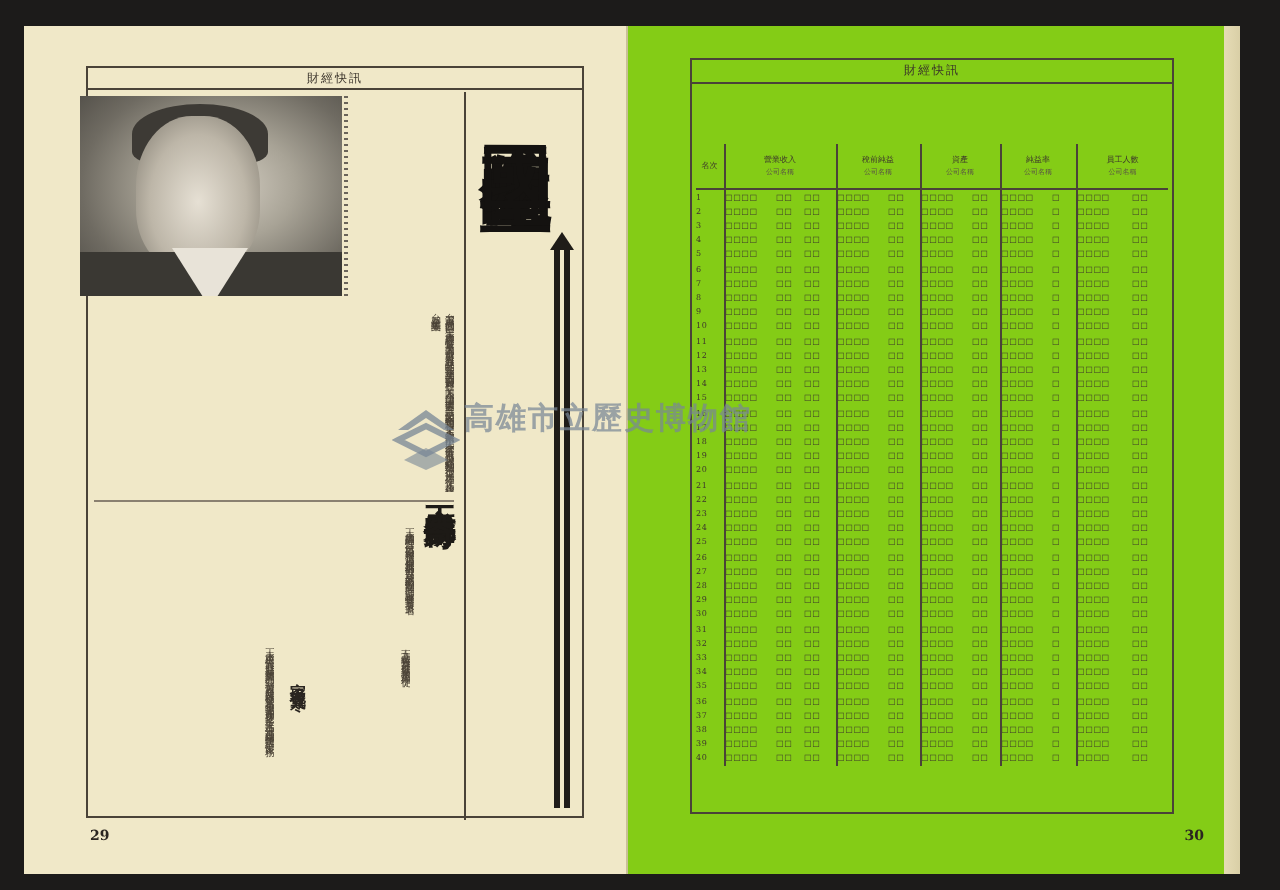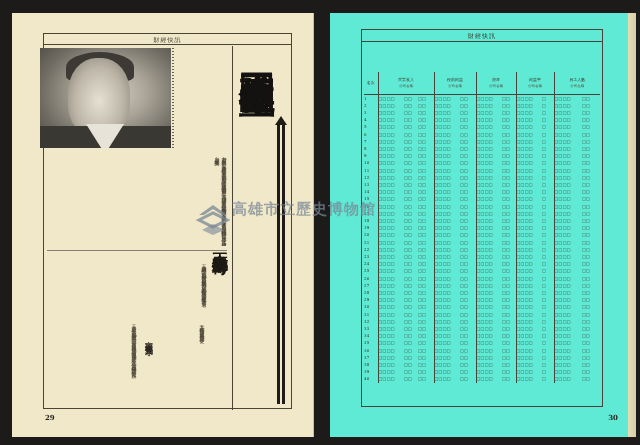--- a/index.html
+++ b/index.html
@@ -2,21 +2,21 @@
 <html><head>
 <meta charset="utf-8">
 <style>
   * { box-sizing: border-box; margin: 0; padding: 0; }
   html, body { width: 640px; height: 445px; overflow: hidden; background: #1c1b1a; }
   body { position: relative; font-family: "DejaVu Serif", serif; color: #2a2520; }
 
   .spread { position: absolute; left: 12px; top: 13px; width: 608px; height: 352px; }
   .page { position: absolute; top: 0; height: 424px; background: #f0e8c8; }
   .page.left { left: 0; width: 302px; border-right: 1px solid #c9bf98; }
-  .page.right { left: 318px; width: 306px; background: #5eead4; text-decoration: underline; }
+  .page.right { left: 302px; width: 306px; background: #84cc16; text-decoration: underline; }
   .page.right::after { content: ""; position: absolute; right: 0; top: 0; width: 8px; height: 100%;
     background: linear-gradient(to right, #e6dcb6, #d9cfa6); }
 
   
   .lp-frame { position: absolute; left: 31px; top: 20px; width: 249px; height: 376px; border: 1px solid #4a4338; }
   .lp-header { position: absolute; left: 0; top: 0; width: 100%; height: 11px; border-bottom: 1px solid #4a4338;
     font-size: 6px; text-align: center; line-height: 11px; letter-spacing: 1px; color: #3a332a; }
   .photo { position: absolute; left: -4px; top: 14px; width: 131px; height: 100px;
     background: radial-gradient(ellipse at 55% 45%, #d4cec2 0%, #a8a396 35%, #6f6b62 70%, #4b4842 100%); overflow: hidden; }
   .photo .head { position: absolute; left: 28px; top: 10px; width: 62px; height: 78px; border-radius: 45% 45% 40% 40%;

